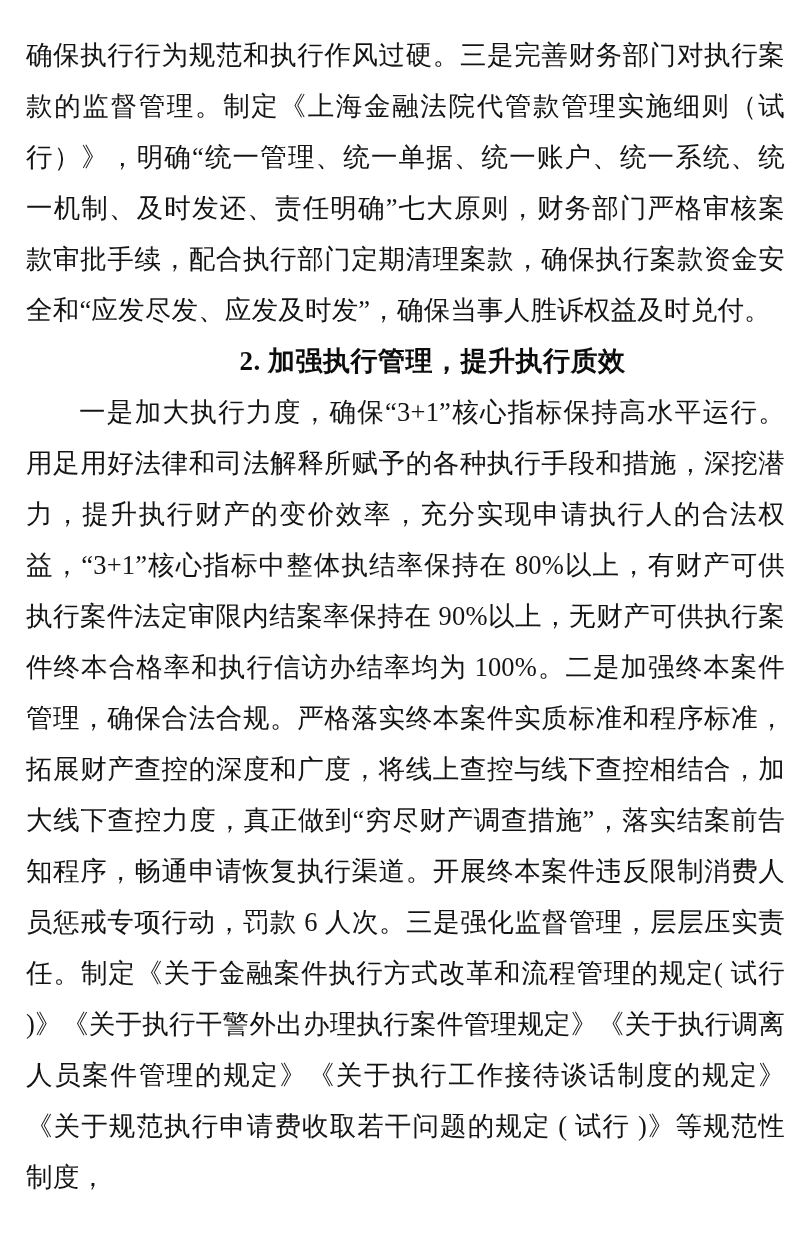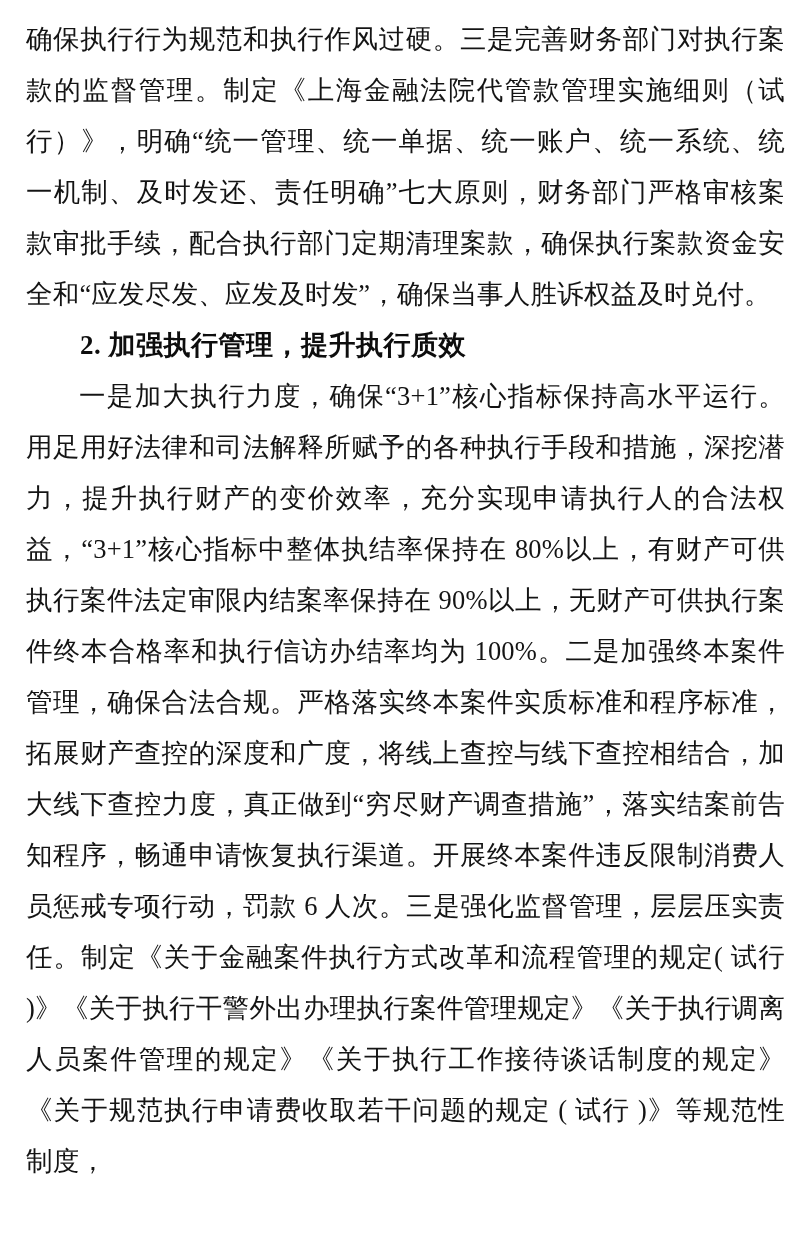--- a/index.html
+++ b/index.html
@@ -11,21 +11,21 @@
     width: 811px;
     height: 1235px;
     overflow: hidden;
     font-family: "Liberation Serif", "DejaVu Serif", serif;
     color: #1a1a1a;
   }
   .page {
     box-sizing: border-box;
     width: 811px;
     height: 1235px;
-    padding: 14px 26px 10px 26px;
+    padding: 30px 26px 10px 26px;
     background: #fff;
     position: relative;
   }
   .para {
     font-size: 26.5px;
     line-height: 51px;
     text-align: justify;
     text-justify: inter-ideograph;
     letter-spacing: 0.2px;
     margin: 0;
@@ -35,20 +35,21 @@
     text-indent: 2em;
   }
   .heading {
     font-size: 27px;
     line-height: 51px;
     font-weight: bold;
     text-indent: 2em;
     margin: 0;
     letter-spacing: 0.5px;
     color: #0d0d0d;
+    text-align: center;
   }
 </style>
 </head>
 <body>
 
 <div class="page">
 
   <p class="para">确保执行行为规范和执行作风过硬。三是完善财务部门对执行案款的监督管理。制定《上海金融法院代管款管理实施细则（试行）》，明确“统一管理、统一单据、统一账户、统一系统、统一机制、及时发还、责任明确”七大原则，财务部门严格审核案款审批手续，配合执行部门定期清理案款，确保执行案款资金安全和“应发尽发、应发及时发”，确保当事人胜诉权益及时兑付。</p>
 
   <h2 class="heading">2. 加强执行管理，提升执行质效</h2>

